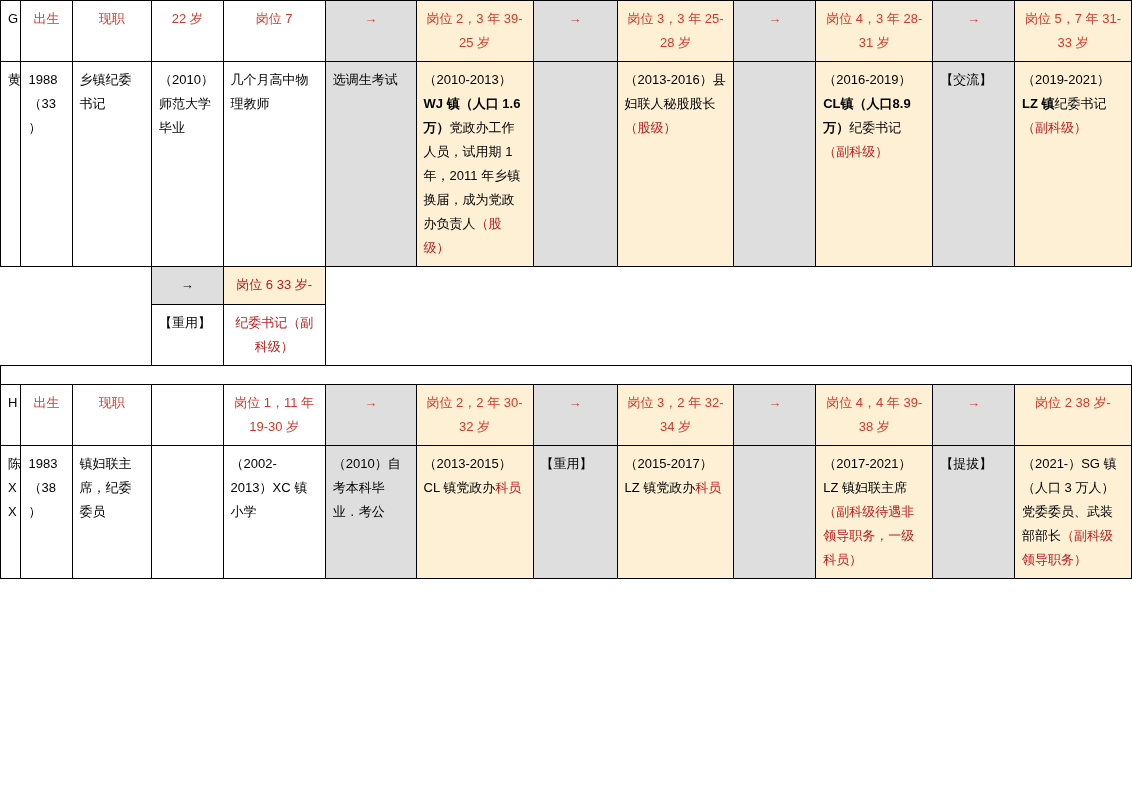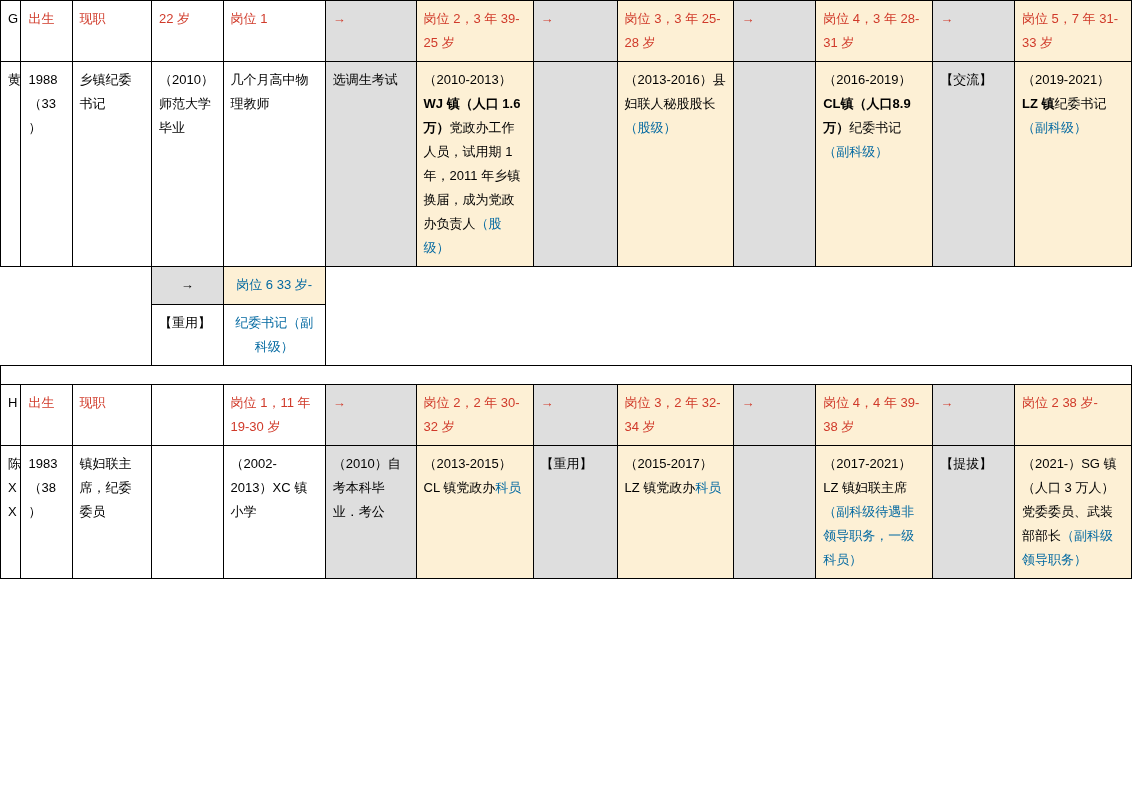--- a/index.html
+++ b/index.html
@@ -28,26 +28,26 @@
     word-wrap: break-word;
     overflow-wrap: break-word;
   }
   td.noborder {
     border: none !important;
   }
   
   .c { text-align: center; }
   .l { text-align: left; }
   
-  .red { color: #0369a1; }
+  .red { color: #b91c1c; }
   .black { color: #000000; }
   
   .fill-gray { background: #dedede; }
   .fill-cream { background: #fdf0d5; }
-  .hdrcell { text-align: left; color: #d03a2a; }
+  .hdrcell { text-align: center; color: #d03a2a; }
   
   .colA { width: 18px; }
   .colB { width: 45px; }
   .colC { width: 70px; }
   .colD { width: 63px; }
   .colE { width: 90px; }
   .colF { width: 80px; }
   .colG { width: 103px; }
   .colH { width: 74px; }
   .colI { width: 103px; }
@@ -76,21 +76,21 @@
       <col class="colL">
     <col class="colM">
   </colgroup>
 
   <tbody>
       <tr>
     <td class="c black">G</td>
     <td class="hdrcell">出生</td>
     <td class="hdrcell">现职</td>
     <td class="hdrcell">22 岁</td>
-    <td class="hdrcell">岗位 1</td>
+    <td class="hdrcell">岗位 7</td>
     <td class="hdrcell fill-gray">→</td>
     <td class="hdrcell fill-cream">岗位 2，3 年 39-25 岁</td>
     <td class="hdrcell fill-gray">→</td>
     <td class="hdrcell fill-cream">岗位 3，3 年 25-28 岁</td>
     <td class="hdrcell fill-gray">→</td>
     <td class="hdrcell fill-cream">岗位 4，3 年 28-31 岁</td>
     <td class="hdrcell fill-gray">→</td>
     <td class="hdrcell fill-cream">岗位 5，7 年 31-33 岁</td>
   </tr>
 

